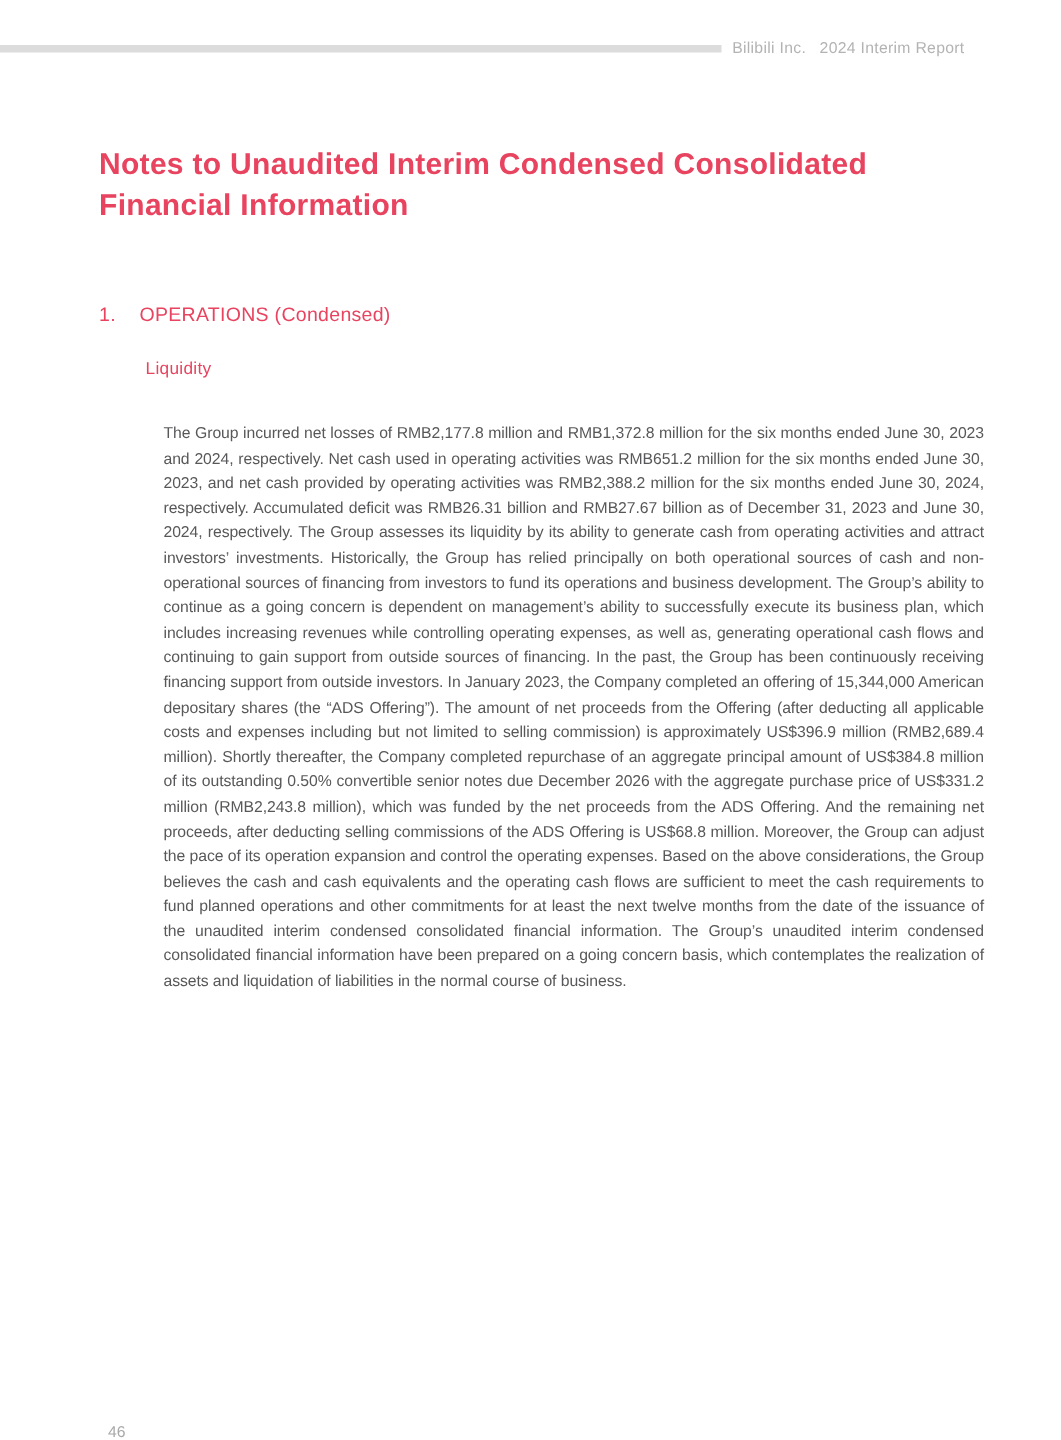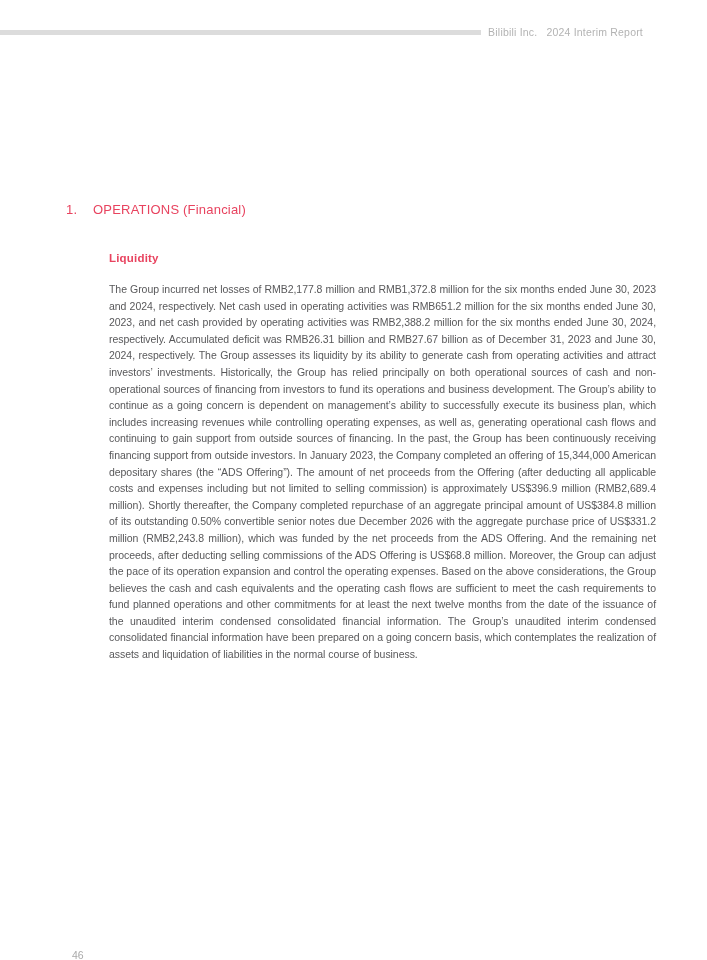--- a/index.html
+++ b/index.html
@@ -62,23 +62,23 @@
   .section-number {
     display: inline-block;
     width: 27px;
     flex: 0 0 27px;
   }
   
   .subheading {
     position: absolute;
     left: 93px;
     top: 235px;
-    margin: 16px;
+    margin: 4px;
     font-size: 11.5px;
-    font-weight: bold;
+    font-weight: normal;
     line-height: 14px;
     color: #e8435f;
     letter-spacing: 0.2px;
   }
   
   .body-paragraph {
     position: absolute;
     left: 93px;
     top: 265px;
     width: 547px;
@@ -104,24 +104,25 @@
 <body>
 
 <div class="page">
 
   <div class="header-rule"></div>
 
   <div class="header-text">
     <span class="company">Bilibili Inc.</span><span>2024 Interim Report</span>
   </div>
 
+  <h1 class="page-title">Notes to Unaudited Interim Condensed Consolidated Financial Information</h1>
 
   <div class="section-heading">
     <span class="section-number">1.</span>
-    <span class="section-label">OPERATIONS (Financial)</span>
+    <span class="section-label">OPERATIONS (Condensed)</span>
   </div>
 
   <h3 class="subheading">Liquidity</h3>
 
   <p class="body-paragraph">The Group incurred net losses of RMB2,177.8 million and RMB1,372.8 million for the six months ended June 30, 2023 and 2024, respectively. Net cash used in operating activities was RMB651.2 million for the six months ended June 30, 2023, and net cash provided by operating activities was RMB2,388.2 million for the six months ended June 30, 2024, respectively. Accumulated deficit was RMB26.31 billion and RMB27.67 billion as of December 31, 2023 and June 30, 2024, respectively. The Group assesses its liquidity by its ability to generate cash from operating activities and attract investors’ investments. Historically, the Group has relied principally on both operational sources of cash and non-operational sources of financing from investors to fund its operations and business development. The Group’s ability to continue as a going concern is dependent on management’s ability to successfully execute its business plan, which includes increasing revenues while controlling operating expenses, as well as, generating operational cash flows and continuing to gain support from outside sources of financing. In the past, the Group has been continuously receiving financing support from outside investors. In January 2023, the Company completed an offering of 15,344,000 American depositary shares (the “ADS Offering”). The amount of net proceeds from the Offering (after deducting all applicable costs and expenses including but not limited to selling commission) is approximately US$396.9 million (RMB2,689.4 million). Shortly thereafter, the Company completed repurchase of an aggregate principal amount of US$384.8 million of its outstanding 0.50% convertible senior notes due December 2026 with the aggregate purchase price of US$331.2 million (RMB2,243.8 million), which was funded by the net proceeds from the ADS Offering. And the remaining net proceeds, after deducting selling commissions of the ADS Offering is US$68.8 million. Moreover, the Group can adjust the pace of its operation expansion and control the operating expenses. Based on the above considerations, the Group believes the cash and cash equivalents and the operating cash flows are sufficient to meet the cash requirements to fund planned operations and other commitments for at least the next twelve months from the date of the issuance of the unaudited interim condensed consolidated financial information. The Group’s unaudited interim condensed consolidated financial information have been prepared on a going concern basis, which contemplates the realization of assets and liquidation of liabilities in the normal course of business.</p>
 
   <span class="page-number">46</span>
 
 </div>
 

